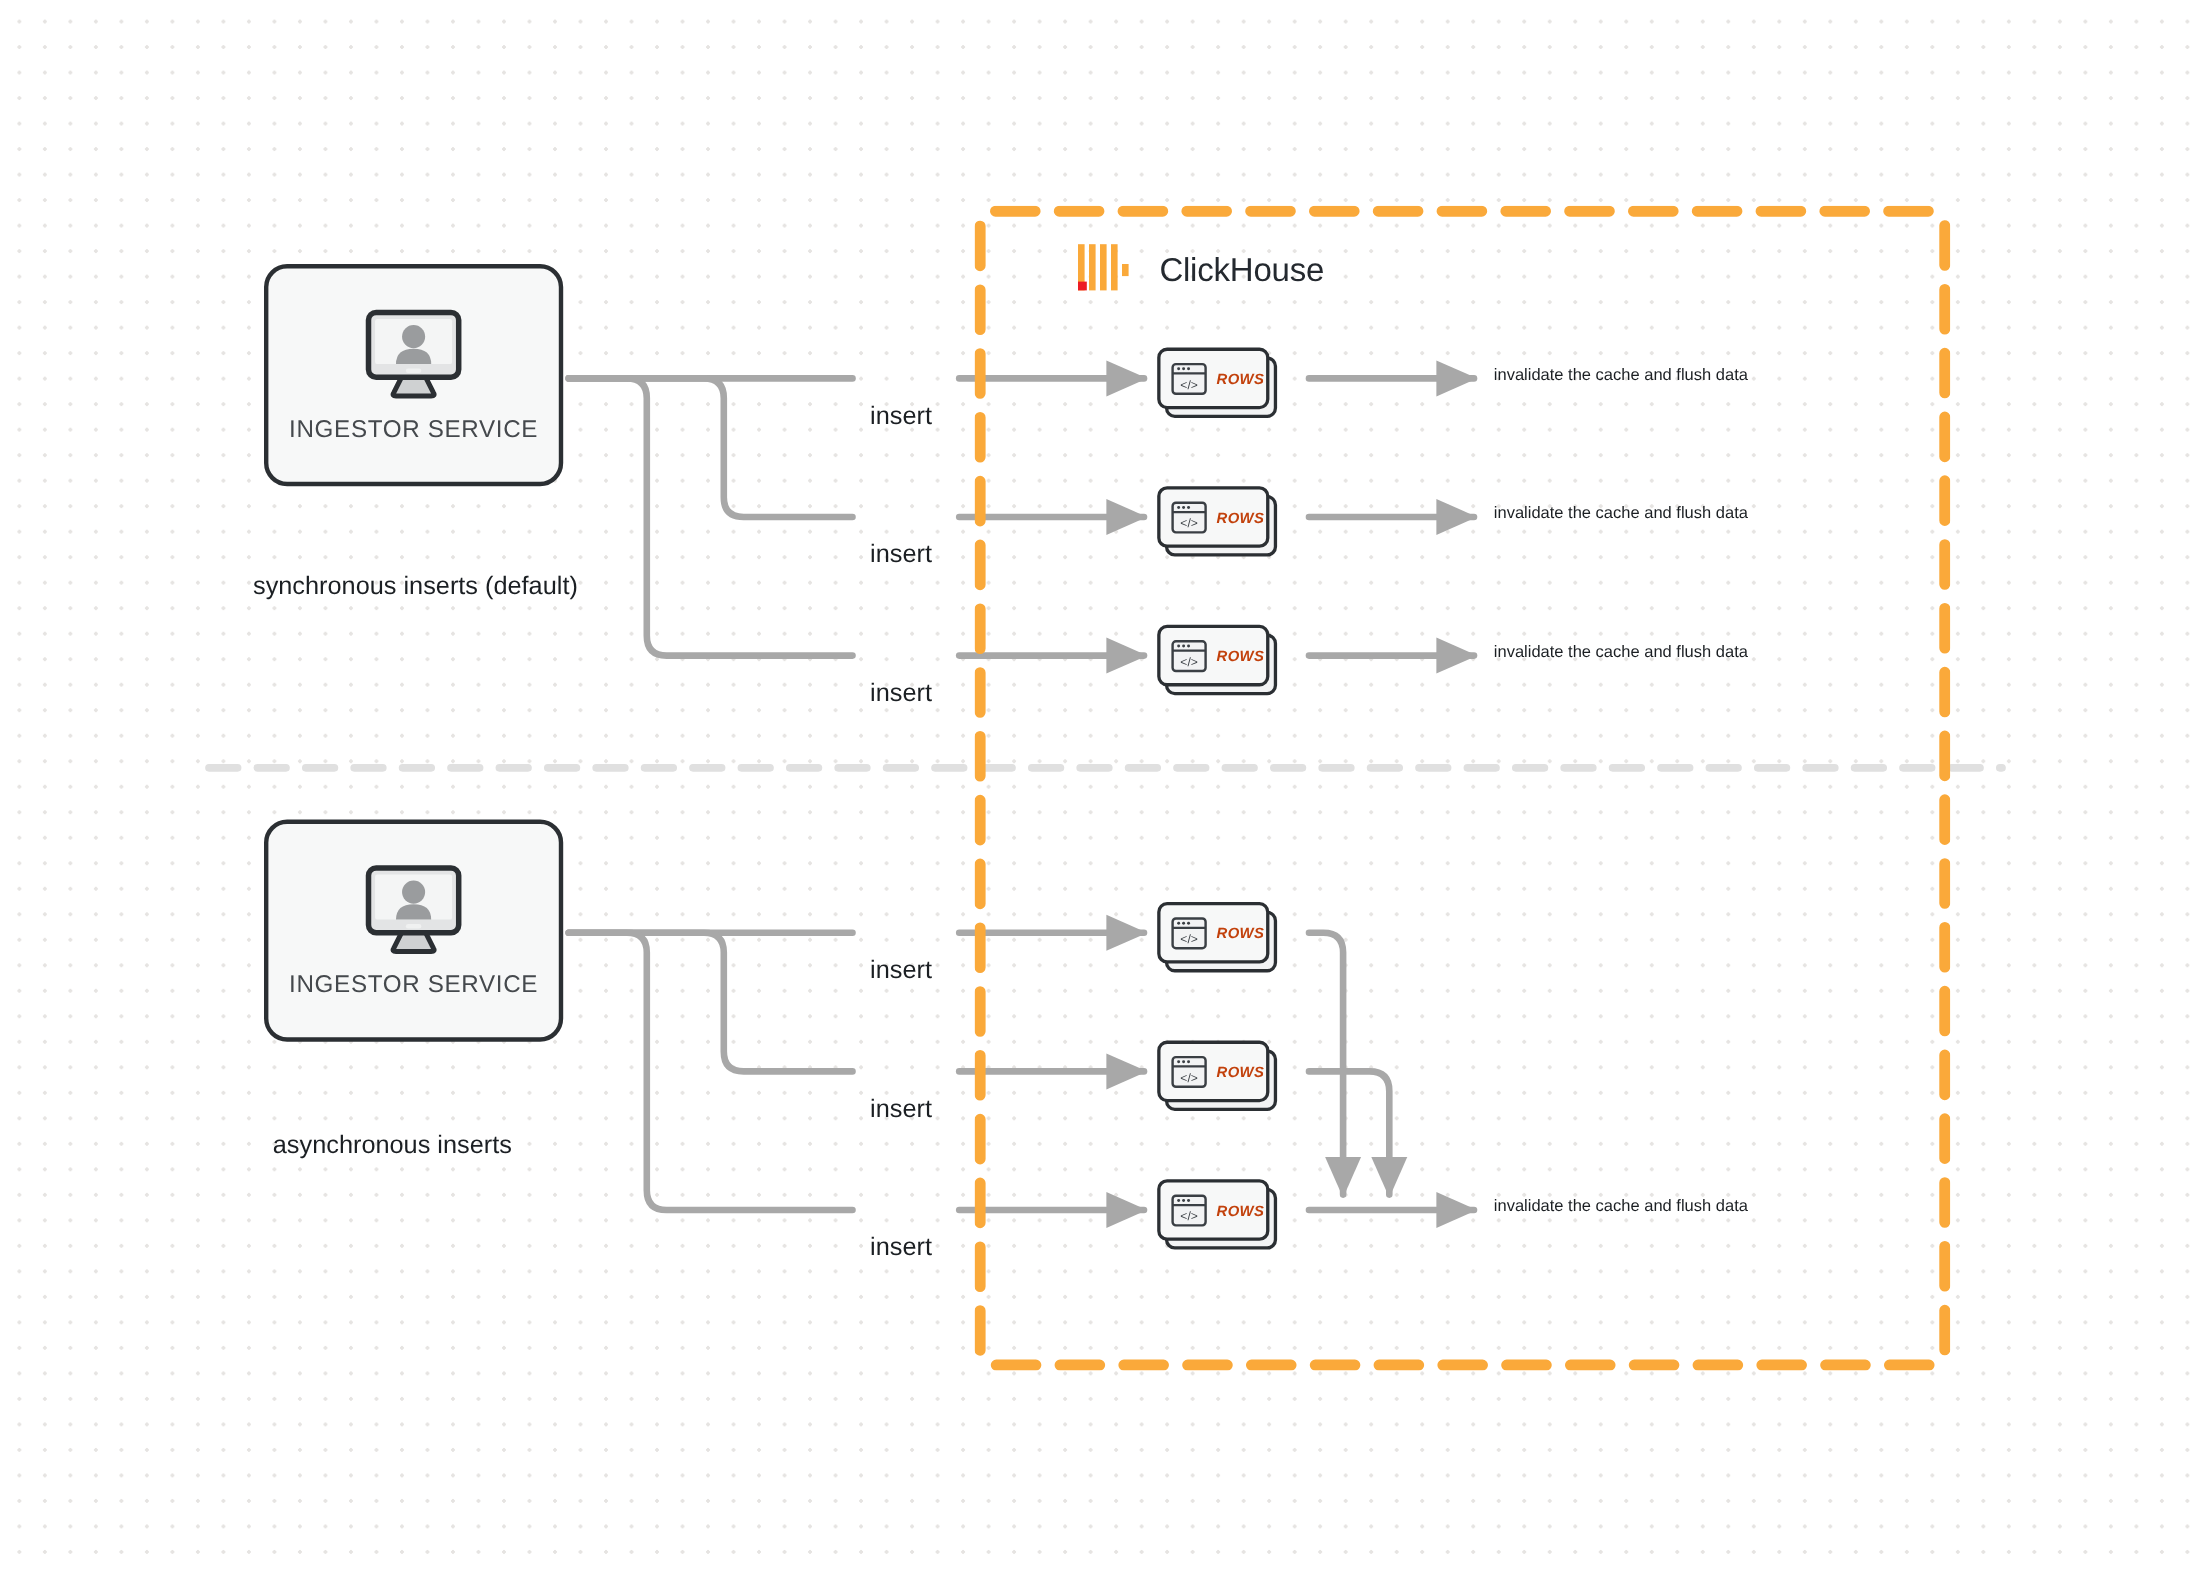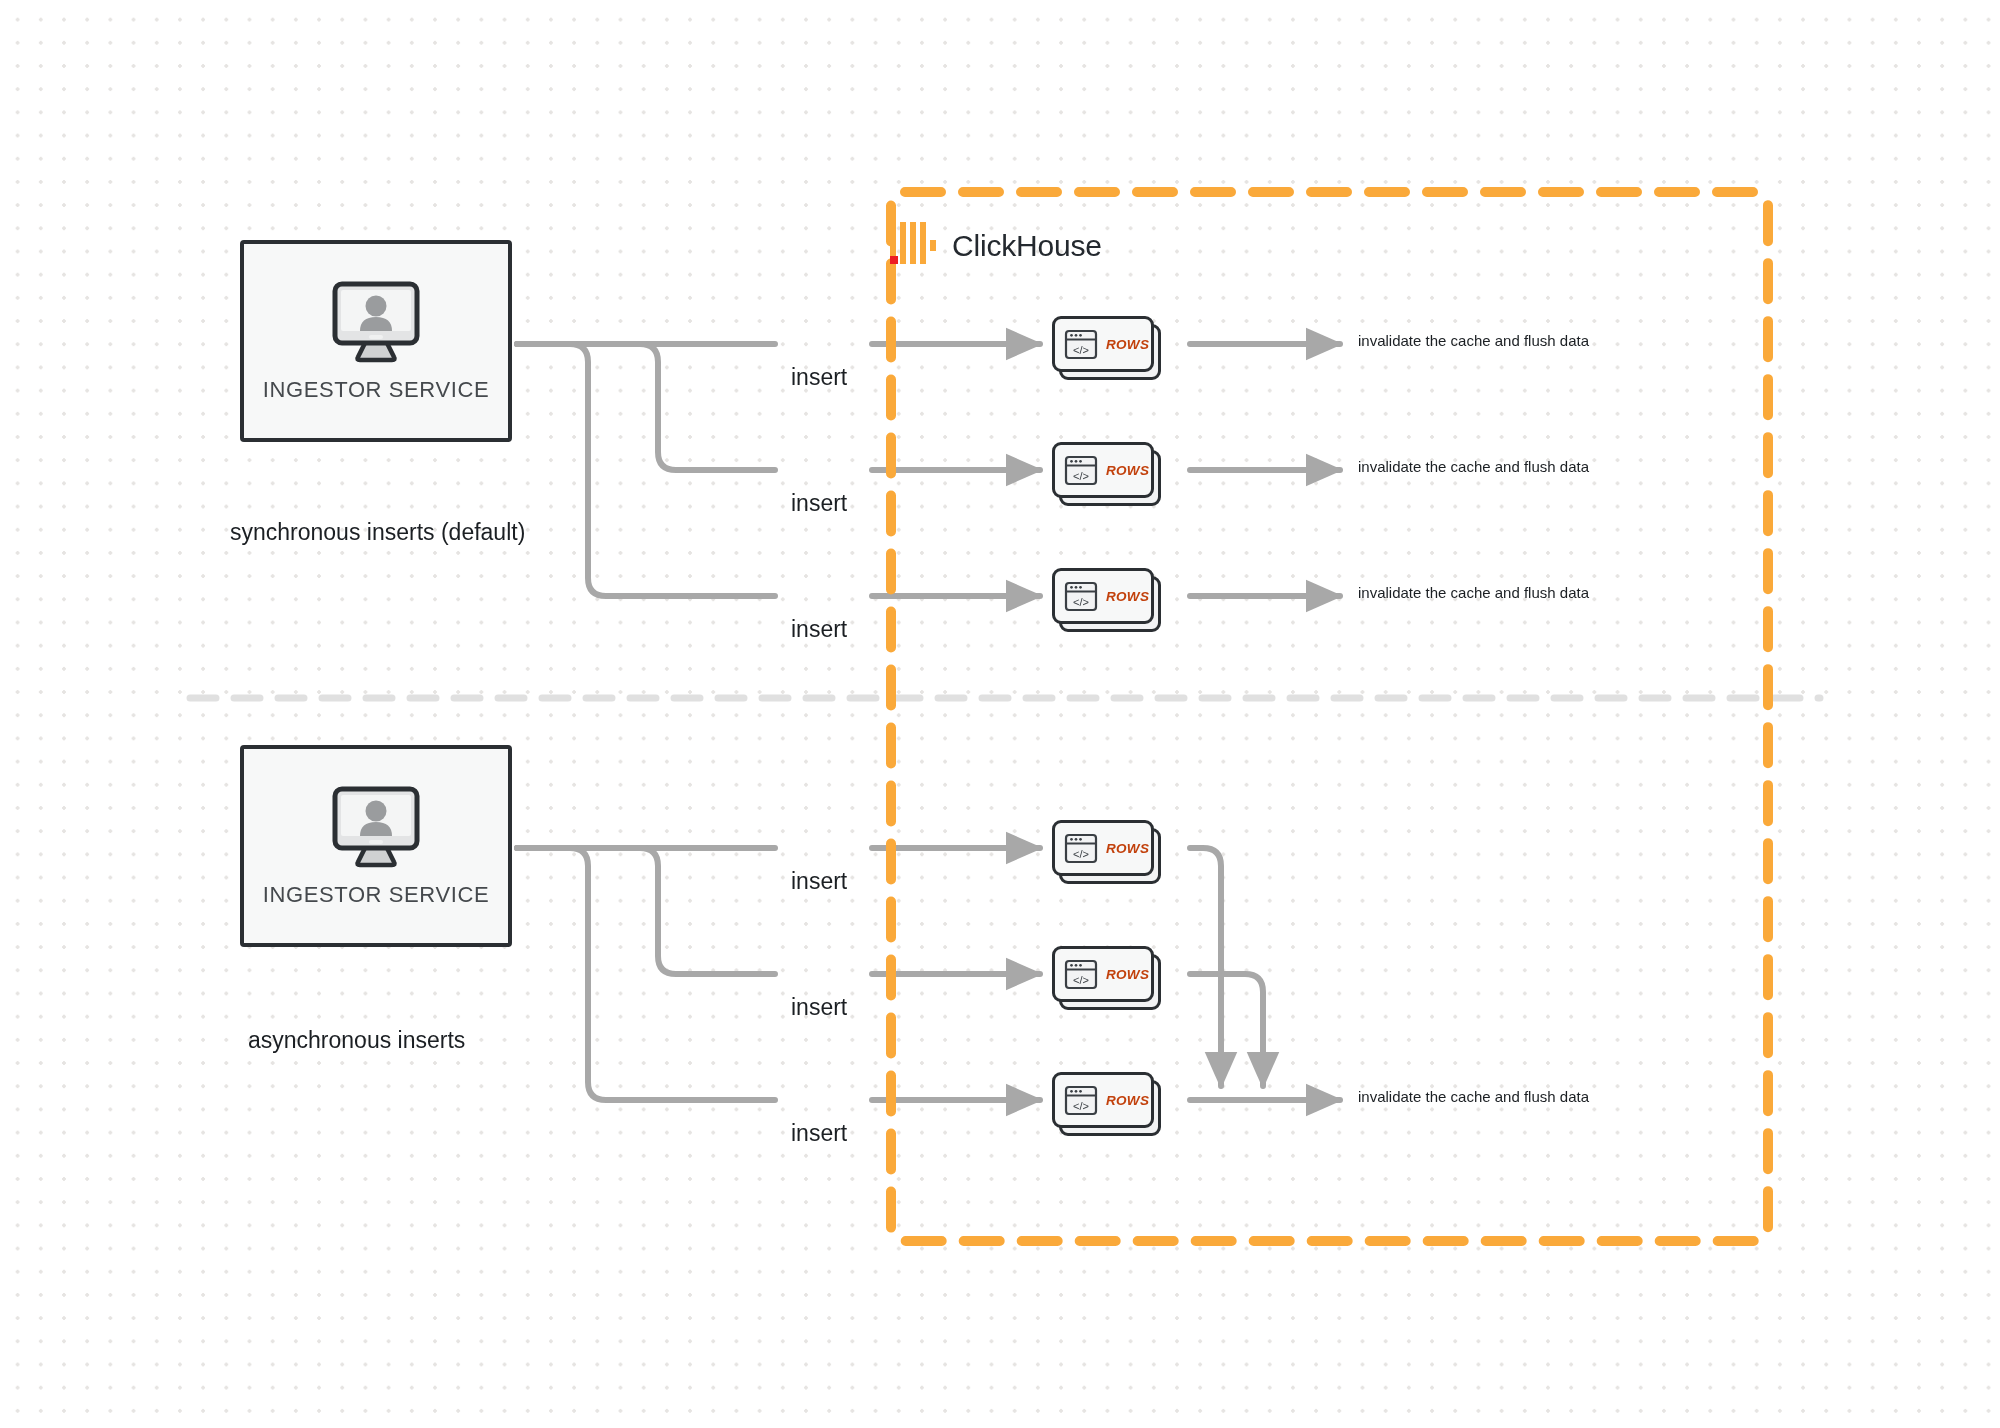--- a/index.html
+++ b/index.html
@@ -33,25 +33,25 @@
     position: absolute;
     left: 886px;
     top: 187px;
     width: 887px;
     height: 1059px;
   }
 
   
   .ch-brand {
     position: absolute;
-    left: 890px;
+    left: 980px;
     top: 222px;
     display: flex;
     align-items: flex-end;
-    gap: 16px;
+    gap: 28px;
   }
   .ch-logo {
     position: relative;
     width: 46px;
     height: 42px;
     display: flex;
     align-items: flex-end;
     gap: 4.5px;
   }
   .ch-bar {
@@ -82,21 +82,21 @@
     white-space: nowrap;
   }
 
   
   .ingestor {
     position: absolute;
     width: 272px;
     height: 202px;
     background: #f7f8f8;
     border: 4px solid #2b2f33;
-    border-radius: 4px;
+    border-radius: 21px;
     box-sizing: border-box;
     display: flex;
     flex-direction: column;
     align-items: center;
     justify-content: center;
   }
   .ingestor.sync  { left: 240px; top: 240px; }
   .ingestor.async { left: 240px; top: 745px; }
 
   .monitor { width: 92px; height: 86px; margin-bottom: 12px; }

